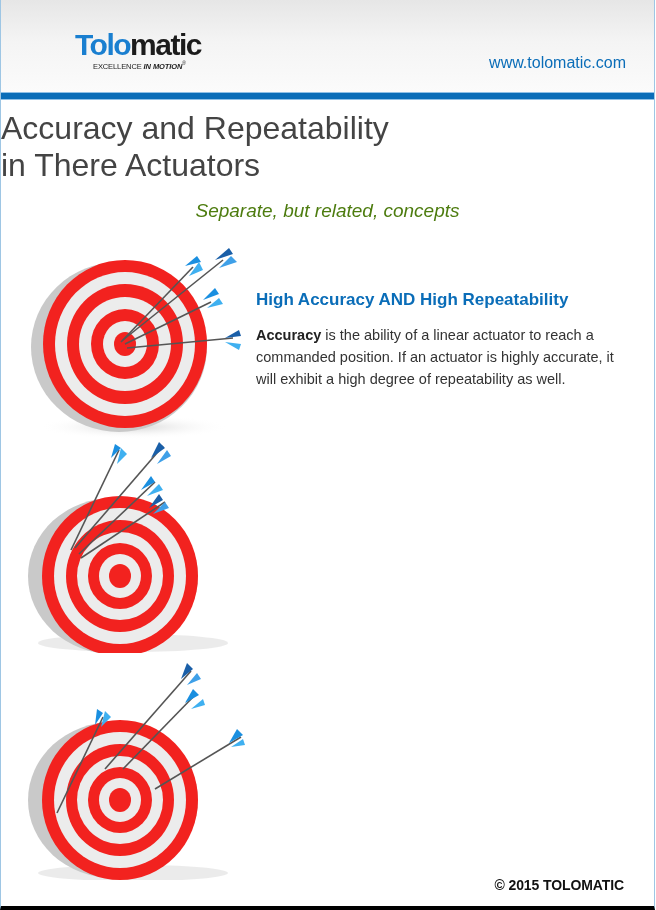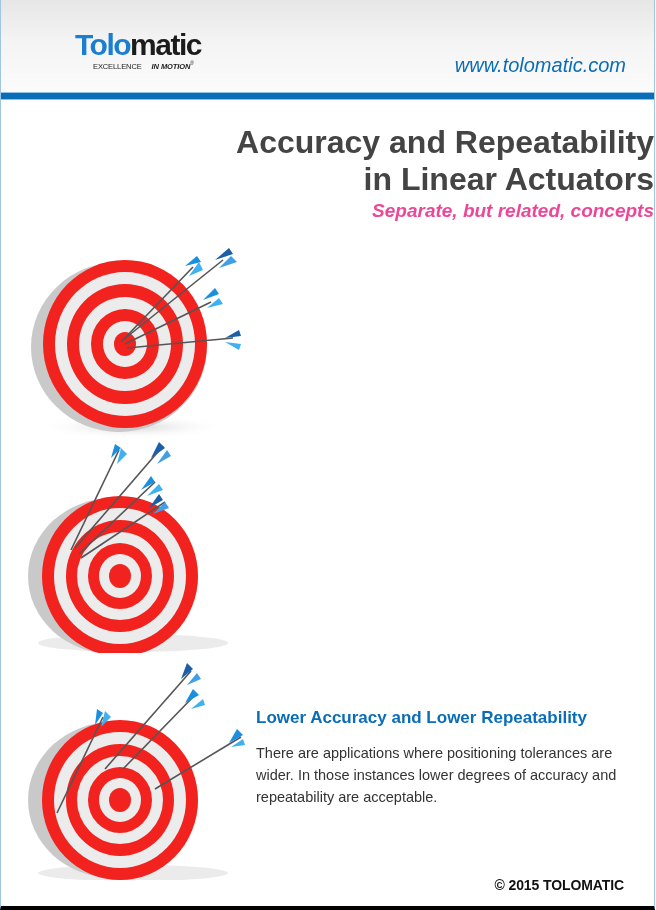--- a/index.html
+++ b/index.html
@@ -17,29 +17,29 @@
     .header-rule {
       position: absolute; left: 0; top: 93px; width: 100%; height: 6px;
       background: #0a6db8;
       box-shadow: 0 -1px 0 #8fc0e6, 0 1px 0 #8fc0e6;
     }
     .logo { position: absolute; left: 74px; top: 30px; }
     .logo-word { font-weight: bold; font-size: 30px; letter-spacing: -1.5px; line-height: 30px; }
     .logo-tolo { color: #1a7fd0; }
     .logo-matic { color: #1c1c1c; }
     .logo-tag { position: absolute; left: 18px; top: 30px; font-size: 7.5px; color: #222; white-space: nowrap; letter-spacing: -0.1px; }
-    .logo-tag b { font-style: italic; margin-left: 8px; }
-    .url { position: absolute; right: 28px; top: 54px; font-size: 20px; color: #0a6db8; font-style: italic; }
+    .logo-tag b { font-style: italic; }
+    .url { position: absolute; right: 28px; top: 54px; font-size: 16px; color: #0a6db8; }
     .title {
-      position: absolute; left: 0; top: 124px; width: 100%; text-align: right;
-      font-size: 32px; font-weight: bold; color: #444; line-height: 37px;
+      position: absolute; left: 0; top: 110px; width: 100%; text-align: left;
+      font-size: 32px; font-weight: normal; color: #444; line-height: 37px;
     }
     .subtitle {
-      position: absolute; left: 0; top: 200px; width: 100%; text-align: right;
-      font-size: 19px; font-weight: bold; font-style: italic; color: #ec4899;
+      position: absolute; left: 0; top: 200px; width: 100%; text-align: center;
+      font-size: 19px; font-weight: normal; font-style: italic; color: #4d7c0f;
     }
     .section { position: absolute; left: 255px; width: 380px; }
     .section h2 { font-size: 17px; font-weight: bold; color: #0a6db8; margin-bottom: 14px; white-space: nowrap; }
     .section p { font-size: 14.5px; color: #333; line-height: 22px; }
     .section p b { color: #222; }
     .target { position: absolute; }
     .copyright { position: absolute; right: 30px; top: 877px; font-size: 14px; color: #111; font-weight: bold; letter-spacing: -0.1px; }
   </style>
 </head>
 <body>
@@ -54,21 +54,21 @@
       <div class="logo-tag">
         <span>EXCELLENCE </span><b>IN MOTION</b><sup style="font-size:5px">®</sup>
       </div>
     </div>
     <div class="url">www.tolomatic.com</div>
   </div>
   <div class="header-rule"></div>
 
   <div class="title">
     <div>Accuracy and Repeatability</div>
-    <div>in Linear Actuators</div>
+    <div>in There Actuators</div>
   </div>
   <div class="subtitle">Separate, but related, concepts</div>
 
   <svg class="target" style="left:22px; top:242px;" width="230" height="200" viewBox="0 0 230 200">
     <defs>
       <radialGradient id="sh1" cx="0.5" cy="0.5" r="0.5">
           <stop offset="0" stop-color="#bbb" stop-opacity="0.6"></stop>
           <stop offset="1" stop-color="#fff" stop-opacity="0"></stop>
         </radialGradient>
     </defs>
@@ -154,23 +154,23 @@
         <path d="M78 72 l4 -16 l6 6 z" fill="#3fb0f0"></path>
       <path d="M158 24 l6 -16 l6 6 z" fill="#1a5fa8"></path>
         <path d="M164 30 l10 -12 l4 6 z" fill="#3fa0e8"></path>
       <path d="M162 48 l8 -14 l6 6 z" fill="#1a8fe0"></path>
         <path d="M168 54 l12 -10 l2 6 z" fill="#3fb0f0"></path>
       <path d="M206 88 l8 -14 l6 6 z" fill="#1a8fe0"></path>
         <path d="M208 92 l12 -8 l2 6 z" fill="#3fb0f0"></path>
     </g>
   </svg>
 
+  <div class="section" style="top:290px;">
+    <h2>High Accuracy AND High Repeatability</h2>
+    <p><b>Accuracy</b><span> is the ability of a linear actuator to reach a commanded position. If an actuator is highly accurate, it will exhibit a high degree of repeatability as well.</span></p>
+  </div>
 
   <div class="section" style="top:496px;">
   </div>
 
-  <div class="section" style="top:708px;">
-    <h2>Lower Accuracy and Lower Repeatability</h2>
-    <p><span>There are applications where positioning tolerances are wider. In those instances lower degrees of accuracy and repeatability are acceptable.</span></p>
-  </div>
 
   <div class="copyright">© 2015 TOLOMATIC</div>
 </div>
 
 </body></html>

